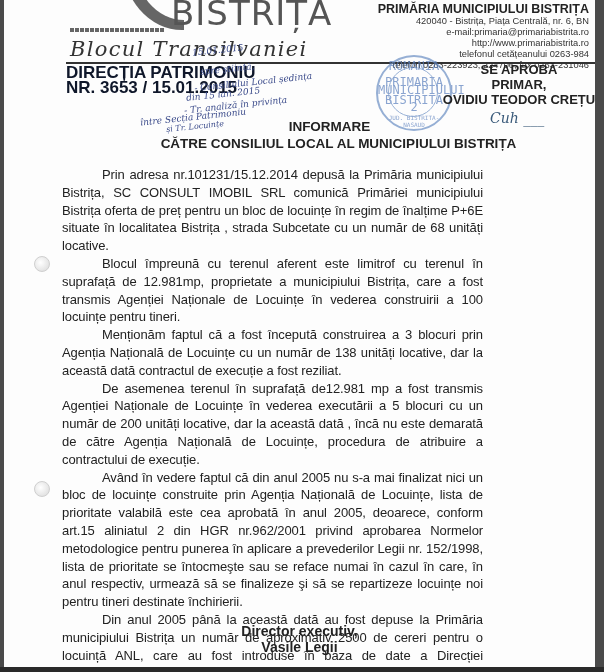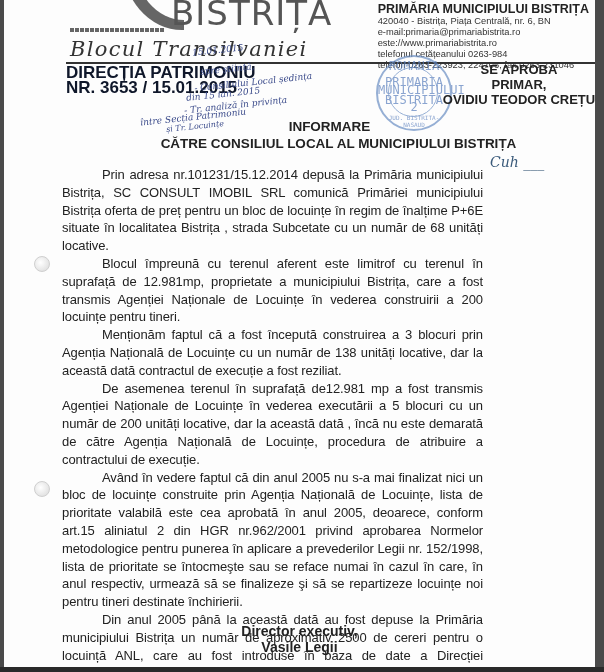--- a/index.html
+++ b/index.html
@@ -8,21 +8,21 @@
   .bottom-strip { position:absolute; left:0; top:667px; width:604px; height:5px; background:#2a2a2a; }
   
   .logo-curve { position:absolute; left:118px; top:-40px; width:62px; height:70px; border-bottom-left-radius:60px 70px; background:#666; }
   .logo-curve-inner { position:absolute; left:130px; top:-40px; width:60px; height:60px; border-bottom-left-radius:50px 60px; background:#fdfdfd; }
   .logo-bar { position:absolute; left:66px; top:28px; width:94px; height:4px; background:repeating-linear-gradient(90deg,#666 0 4px,#fdfdfd 4px 5px); }
   .brand-title { position:absolute; left:167px; top:-7px; font-size:34px; color:#555; letter-spacing:1px; font-family:"DejaVu Sans", sans-serif; }
   .brand-sub { position:absolute; left:66px; top:37px; font-size:21px; color:#333; font-family:"DejaVu Serif", serif; font-style:italic; letter-spacing:1.3px; }
   .hrule { position:absolute; left:62px; top:62px; width:540px; height:1.5px; background:#333; }
   .dept { position:absolute; left:62px; top:65px; font-size:17px; font-weight:bold; color:#0f172a; line-height:15px; }
   
-  .hdr-right { position:absolute; right:6px; top:2px; color:#333; }
+  .hdr-right { position:absolute; right:6px; top:2px; text-align:right; color:#333; }
   .hdr-right .t { font-size:12.5px; font-weight:bold; color:#222; line-height:14px; }
   .hdr-right .l { font-size:9.3px; line-height:11px; }
   .approve { position:absolute; left:404px; top:62px; text-align:center; font-size:13px; font-weight:bold; color:#222; line-height:15px; width:160px;margin-left:31px; }
   .stamp { position:absolute; left:372px; top:55px; width:72px; height:72px; border:2px solid #6b8fc4; border-radius:50%; opacity:0.7; }
   .stamp-in { position:absolute; left:10px; top:10px; width:48px; height:48px; border:1px solid #6b8fc4; border-radius:50%; }
   .stamp-t { position:absolute; width:100%; text-align:center; font-size:12px; color:#5a7fbd; font-family:"DejaVu Sans Mono", monospace; }
   .hand { position:absolute; color:#3a4a8a; font-family:"DejaVu Serif", serif; font-style:italic; font-size:9px; transform:rotate(-6deg); white-space:nowrap; }
   .sig { position:absolute; color:#3a5a7a; font-family:"DejaVu Serif", serif; font-style:italic; font-size:14px; }
   .title { position:absolute; left:0; width:591px; text-align:center; font-weight:bold; color:#222; font-size:13.5px;padding-left:39px; }
   .body { position:absolute; left:58px; top:166px; width:421px; font-size:13px; line-height:17.8px; color:#222; text-align:justify; letter-spacing:-0.1px; }
@@ -43,56 +43,56 @@
 
   <div class="dept">
     <div>DIRECȚIA PATRIMONIU</div>
     <div>NR. 3653 / 15.01.2015</div>
   </div>
 
   <div class="hdr-right">
     <div class="t">PRIMĂRIA MUNICIPIULUI BISTRIȚA</div>
     <div class="l">420040 - Bistrița, Piața Centrală, nr. 6, BN</div>
     <div class="l">e-mail:primaria@primariabistrita.ro</div>
-    <div class="l">este://www.primariabistrita.ro</div>
+    <div class="l">http://www.primariabistrita.ro</div>
     <div class="l">telefonul cetățeanului 0263-984</div>
     <div class="l">telefon 0263-223923, 224706, fax 0263-231046</div>
   </div>
 
   <div class="stamp">
     <div class="stamp-in"></div>
     <div class="stamp-t" style="top:2px;">ROMANIA</div>
     <div class="stamp-t" style="top:18px;">PRIMARIA</div>
     <div class="stamp-t" style="top:26px;">MUNICIPIULUI</div>
     <div class="stamp-t" style="top:36px;">BISTRITA</div>
     <div class="stamp-t" style="top:43px;">2</div>
     <div class="stamp-t" style="top:57px;font-size:6px;">JUD. BISTRITA-NASAUD</div>
   </div>
 
   <div class="approve">
     <div>SE APROBĂ</div>
     <div>PRIMAR,</div>
     <div>OVIDIU TEODOR CREȚU</div>
   </div>
-  <div class="sig" style="left:486px;top:110px;margin-top:44px;">Cuh ___</div>
+  <div class="sig" style="left:486px;top:110px;">Cuh ___</div>
 
   <div class="hand" style="left:188px;top:45px;">15.01.2015</div>
   <div class="hand" style="left:196px;top:64px;">spre știință,</div>
   <div class="hand" style="left:190px;top:77px;">- Consiliului Local ședința</div>
   <div class="hand" style="left:182px;top:89px;">din 15 ian. 2015</div>
   <div class="hand" style="left:180px;top:100px;">- Tr. analiză în privința</div>
   <div class="hand" style="left:136px;top:112px;">între Secția Patrimoniu</div>
   <div class="hand" style="left:162px;top:122px;font-size:8px;">și Tr. Locuințe</div>
 
   <div class="title" style="top:119px;padding-left:30px;">INFORMARE</div>
   <div class="title" style="top:136px;">CĂTRE CONSILIUL LOCAL AL MUNICIPIULUI BISTRIȚA</div>
 
   <div class="body">
     <p>Prin adresa nr.101231/15.12.2014 depusă la Primăria municipiului Bistrița, SC CONSULT IMOBIL SRL comunică Primăriei municipiului Bistrița oferta de preț pentru un bloc de locuințe în regim de înalțime P+6E situate în localitatea Bistrița , strada Subcetate cu un număr de 68 unități locative.</p>
-    <p>Blocul împreună cu terenul aferent este limitrof cu terenul în suprafață de 12.981mp, proprietate a municipiului Bistrița, care a fost transmis Agenției Naționale de Locuințe în vederea construirii a 200 locuințe pentru tineri.</p>
+    <p>Blocul împreună cu terenul aferent este limitrof cu terenul în suprafață de 12.981mp, proprietate a municipiului Bistrița, care a fost transmis Agenției Naționale de Locuințe în vederea construirii a 100 locuințe pentru tineri.</p>
     <p>Menționăm faptul că a fost începută construirea a 3 blocuri prin Agenția Națională de Locuințe cu un număr de 138 unități locative, dar la această dată contractul de execuție a fost reziliat.</p>
     <p>De asemenea terenul în suprafață de12.981 mp a fost transmis Agenției Naționale de Locuințe în vederea executării a 5 blocuri cu un număr de 200 unități locative, dar la această dată , încă nu este demarată de către Agenția Națională de Locuințe, procedura de atribuire a contractului de execuție.</p>
     <p>Având în vedere faptul că din anul 2005 nu s-a mai finalizat nici un bloc de locuințe construite prin Agenția Națională de Locuințe, lista de prioritate valabilă este cea aprobată în anul 2005, deoarece, conform art.15 aliniatul 2 din HGR nr.962/2001 privind aprobarea Normelor metodologice pentru punerea în aplicare a prevederilor Legii nr. 152/1998, lista de prioritate se întocmeşte sau se reface numai în cazul în care, în anul respectiv, urmează să se finalizeze şi să se repartizeze locuințe noi pentru tineri destinate închirierii.</p>
     <p>Din anul 2005 până la această dată au fost depuse la Primăria municipiului Bistrița un număr de aproximativ 2500 de cereri pentru o locuință ANL, care au fost introduse în baza de date a Direcției Patrimoniu, dar care nu au intrat în analiză având în vedere faptul că nu au mai fost finalizate alte locuințe noi.</p>
 
   </div>
 
   <div class="punch" style="top:256px;"></div>
   <div class="punch" style="top:481px;"></div>
 

